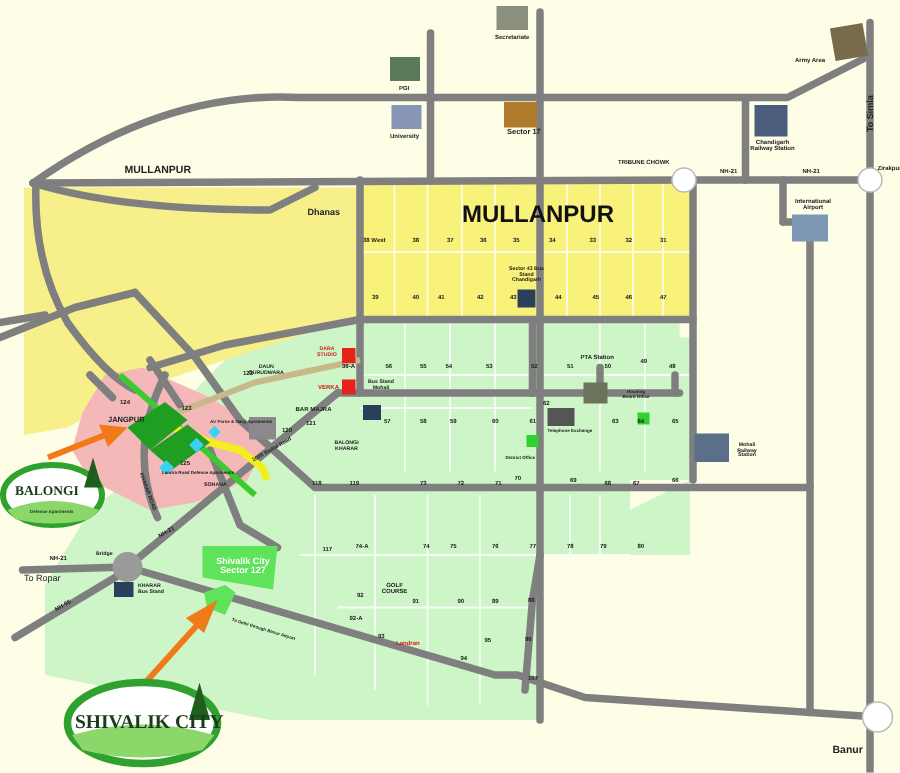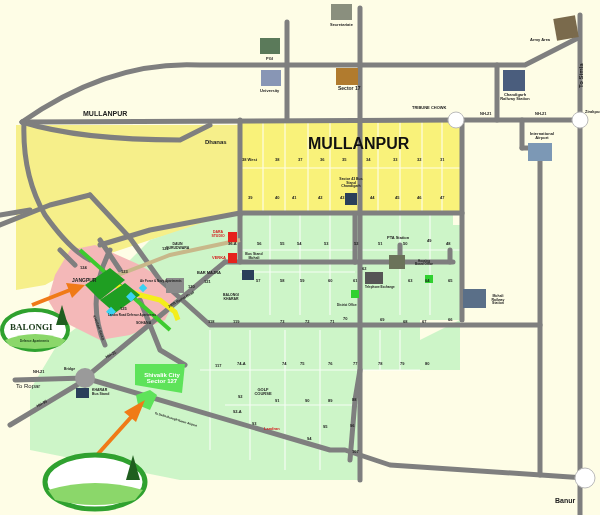--- a/index.html
+++ b/index.html
@@ -300,14 +300,15 @@
   <span class="t s4" style="left:254px;top:388px;white-space:normal;width:18px;text-align:center;">GOLF COURSE</span>
   <span class="t s4" style="left:264px;top:427px;color:#d42020;">Landran</span>
   <span class="t s4" style="left:155px;top:412px;transform:rotate(17deg);transform-origin:left top;font-size:3px;">To Delhi through Banur Airport</span>
   <span class="t s7" style="left:555px;top:497px;">Banur</span>
   <span class="t s4" style="left:365px;top:286px;font-size:3px;">Telephone Exchange</span>
   <span class="t s4" style="left:337px;top:304px;font-size:3px;">District Office</span>
   <span class="t s4" style="left:415px;top:260px;font-size:3px;white-space:normal;width:18px;text-align:center;">Housing Board Office</span>
 
   <span class="t" style="left:10px;top:323px;font-family:'Liberation Serif',serif;font-size:9px;color:#1a3a1a;">BALONGI</span>
   <span class="t" style="left:20px;top:340px;font-size:3px;color:#1a3a1a;">Defence Apartments</span>
+  <span class="t" style="left:50px;top:474px;font-family:'Liberation Serif',serif;font-size:13px;color:#1a3a1a;">SHIVALIK CITY</span>
 </div>
 </div>
 
 </body></html>

